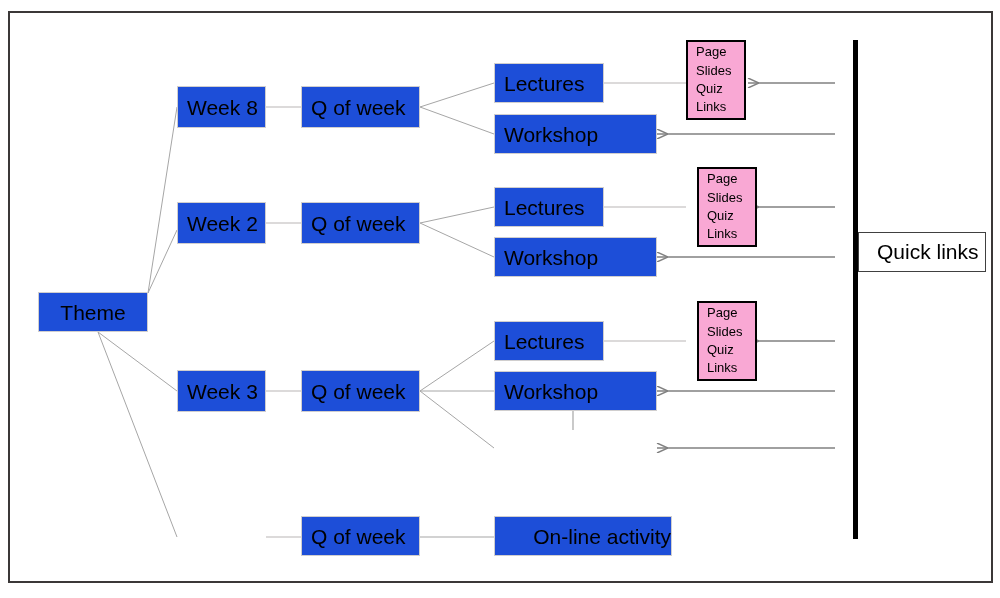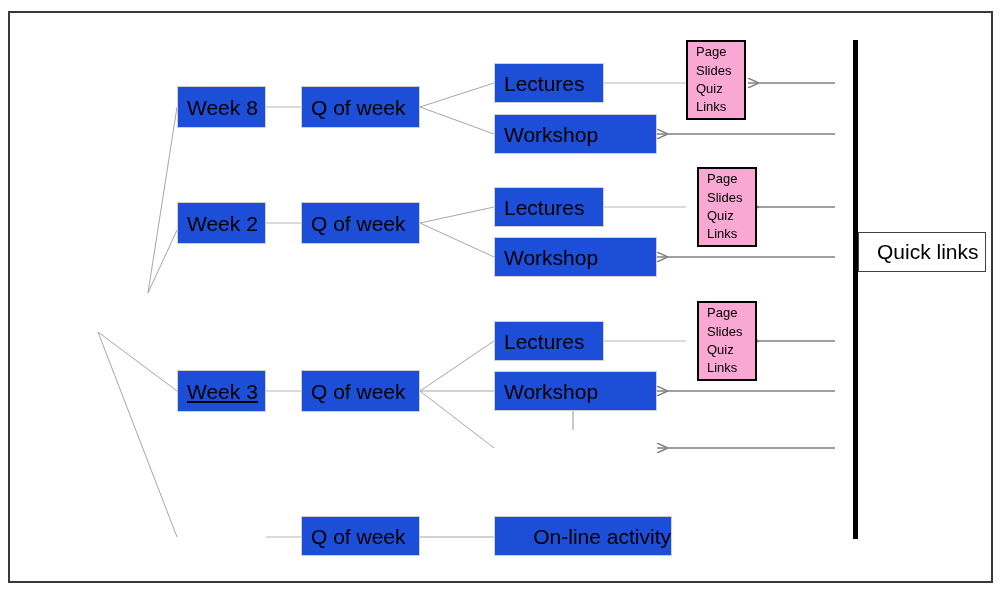--- a/index.html
+++ b/index.html
@@ -139,20 +139,23 @@
     <line x1="604" y1="341" x2="686" y2="341" stroke="#d0cece" stroke-width="1.4"></line>
     <line x1="835" y1="341" x2="748" y2="341" stroke="#808080" stroke-width="1.4" marker-end="url(#arrowhead)"></line>
     <line x1="835" y1="391" x2="657" y2="391" stroke="#808080" stroke-width="1.4" marker-end="url(#arrowhead)"></line>
     <line x1="573" y1="411" x2="573" y2="430" stroke="#a6a6a6" stroke-width="1.2"></line>
     <line x1="835" y1="448" x2="657" y2="448" stroke="#808080" stroke-width="1.4" marker-end="url(#arrowhead)"></line>
 
     <line x1="266" y1="537" x2="301" y2="537" stroke="#d0cece" stroke-width="1.4"></line>
     <line x1="420" y1="537" x2="494" y2="537" stroke="#a6a6a6" stroke-width="1.2"></line>
   </svg>
 
+  <div class="node center" style="left:38px; top:292px; width:110px; height:40px;">
+    <span>Theme</span>
+  </div>
 
   <div class="node" style="left:177px; top:86px; width:89px; height:42px;">
     <span>Week 8</span>
   </div>
   <div class="node" style="left:301px; top:86px; width:119px; height:42px;">
     <span>Q of week</span>
   </div>
   <div class="node" style="left:494px; top:63px; width:110px; height:40px;">
     <span>Lectures</span>
   </div>
@@ -178,21 +181,21 @@
   <div class="node" style="left:494px; top:237px; width:163px; height:40px;">
     <span>Workshop</span>
   </div>
   <div class="resource-box" style="left:697px; top:167px; width:60px; height:80px;">
     <span>Page</span>
     <span>Slides</span>
     <span>Quiz</span>
     <span>Links</span>
   </div>
 
-  <div class="node" style="left:177px; top:370px; width:89px; height:42px;text-decoration:underline;">
+  <div class="node" style="left:177px; top:370px; width:89px; height:42px;">
     <span>Week 3</span>
   </div>
   <div class="node" style="left:301px; top:370px; width:119px; height:42px;">
     <span>Q of week</span>
   </div>
   <div class="node" style="left:494px; top:321px; width:110px; height:40px;">
     <span>Lectures</span>
   </div>
   <div class="node" style="left:494px; top:371px; width:163px; height:40px;">
     <span>Workshop</span>

